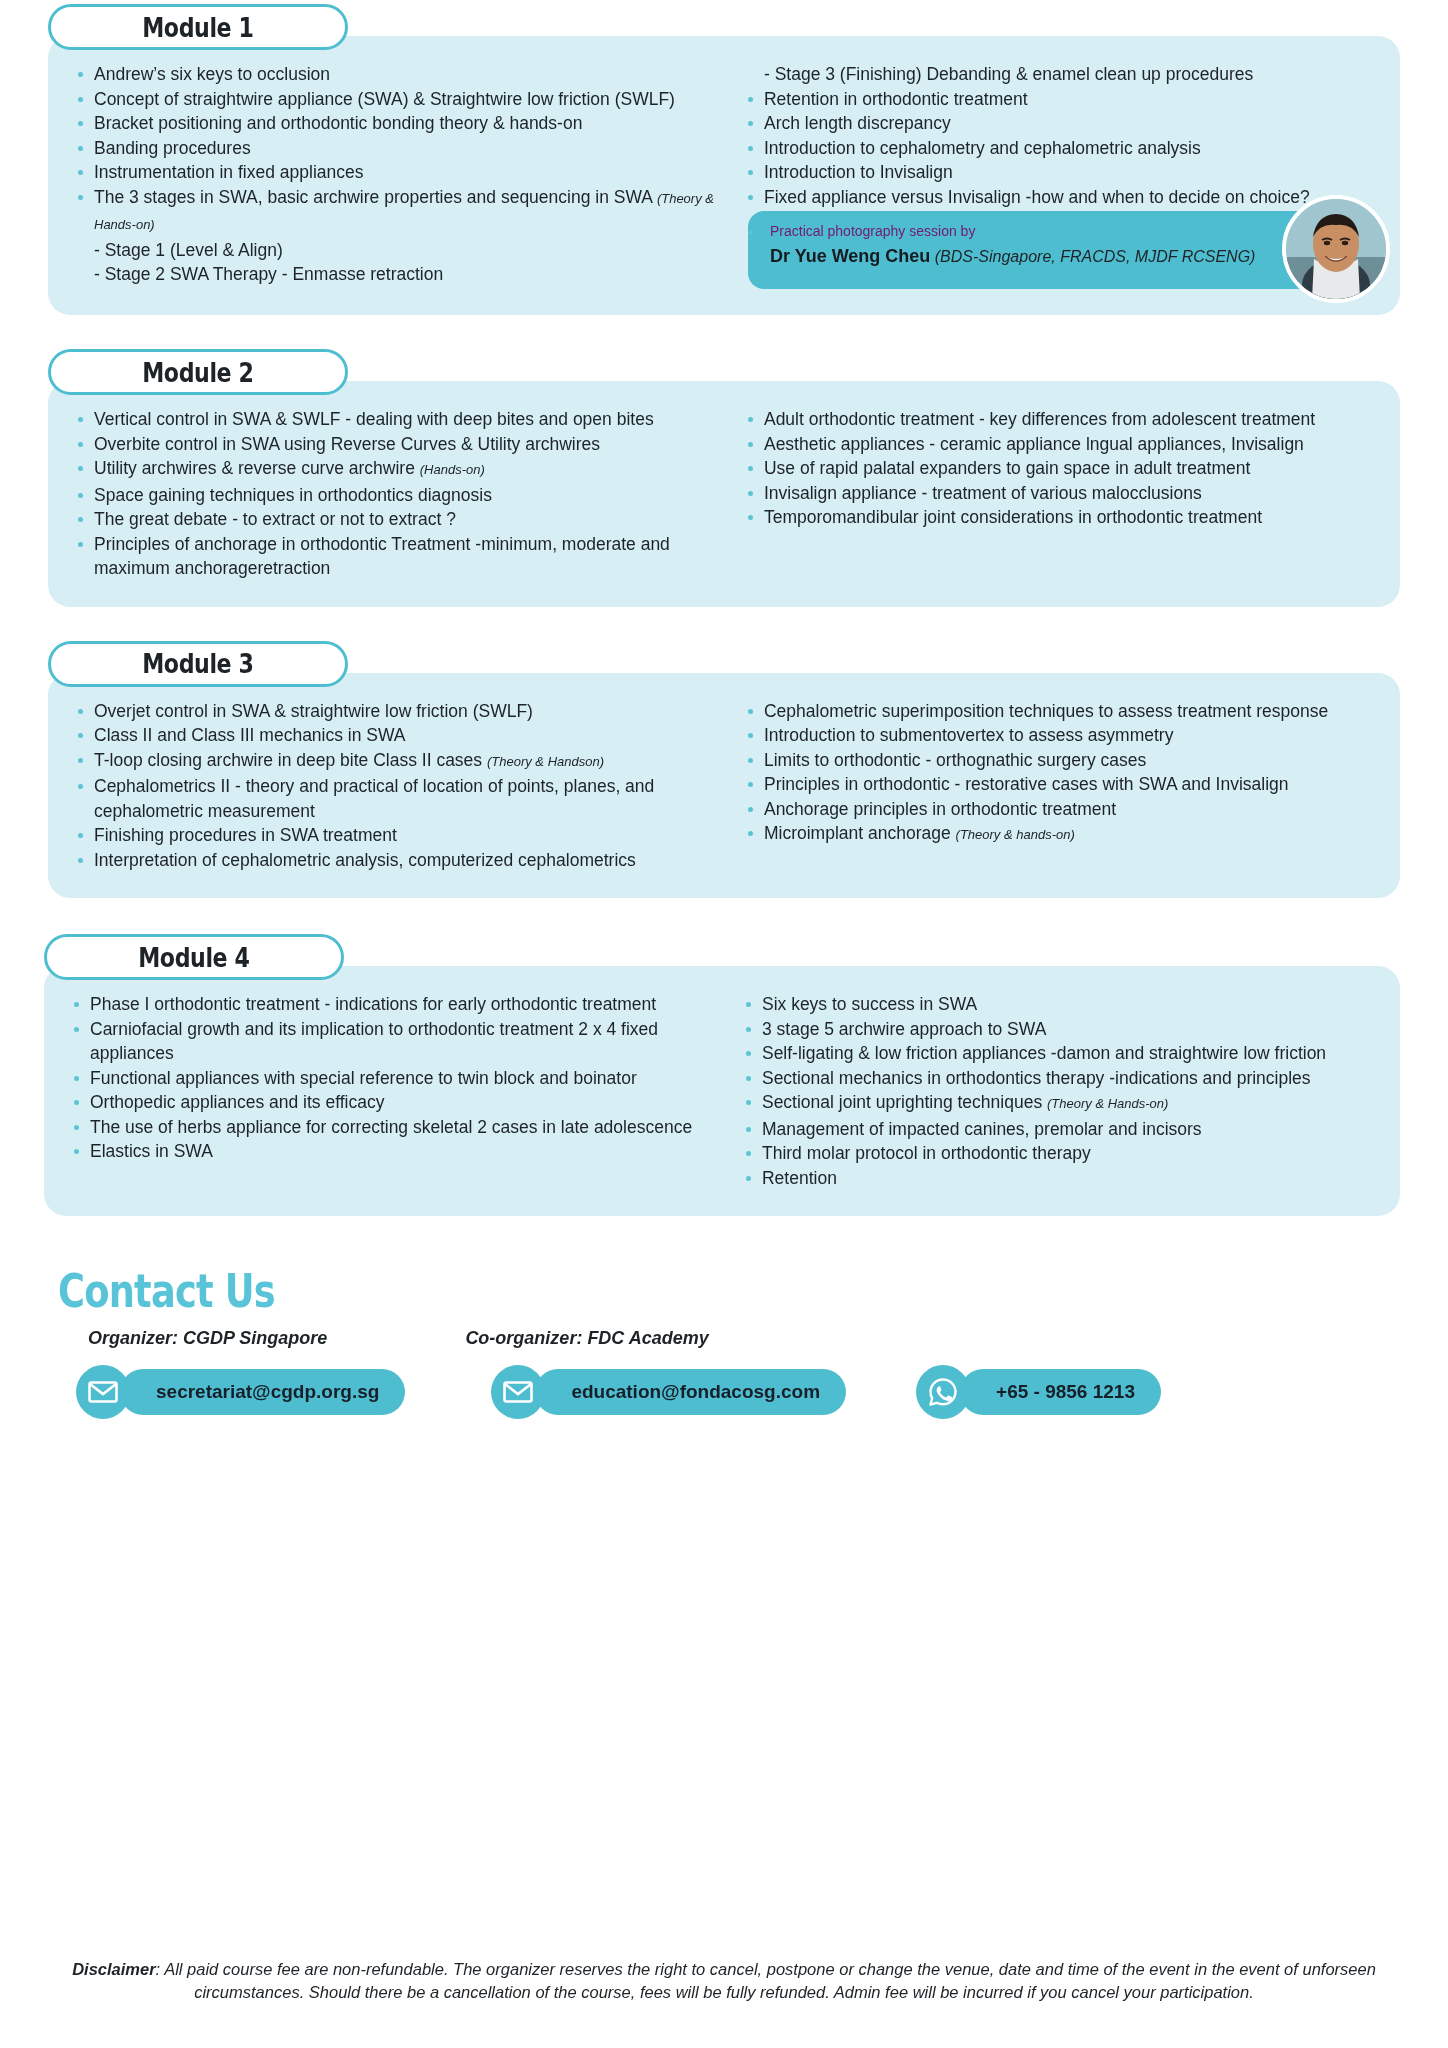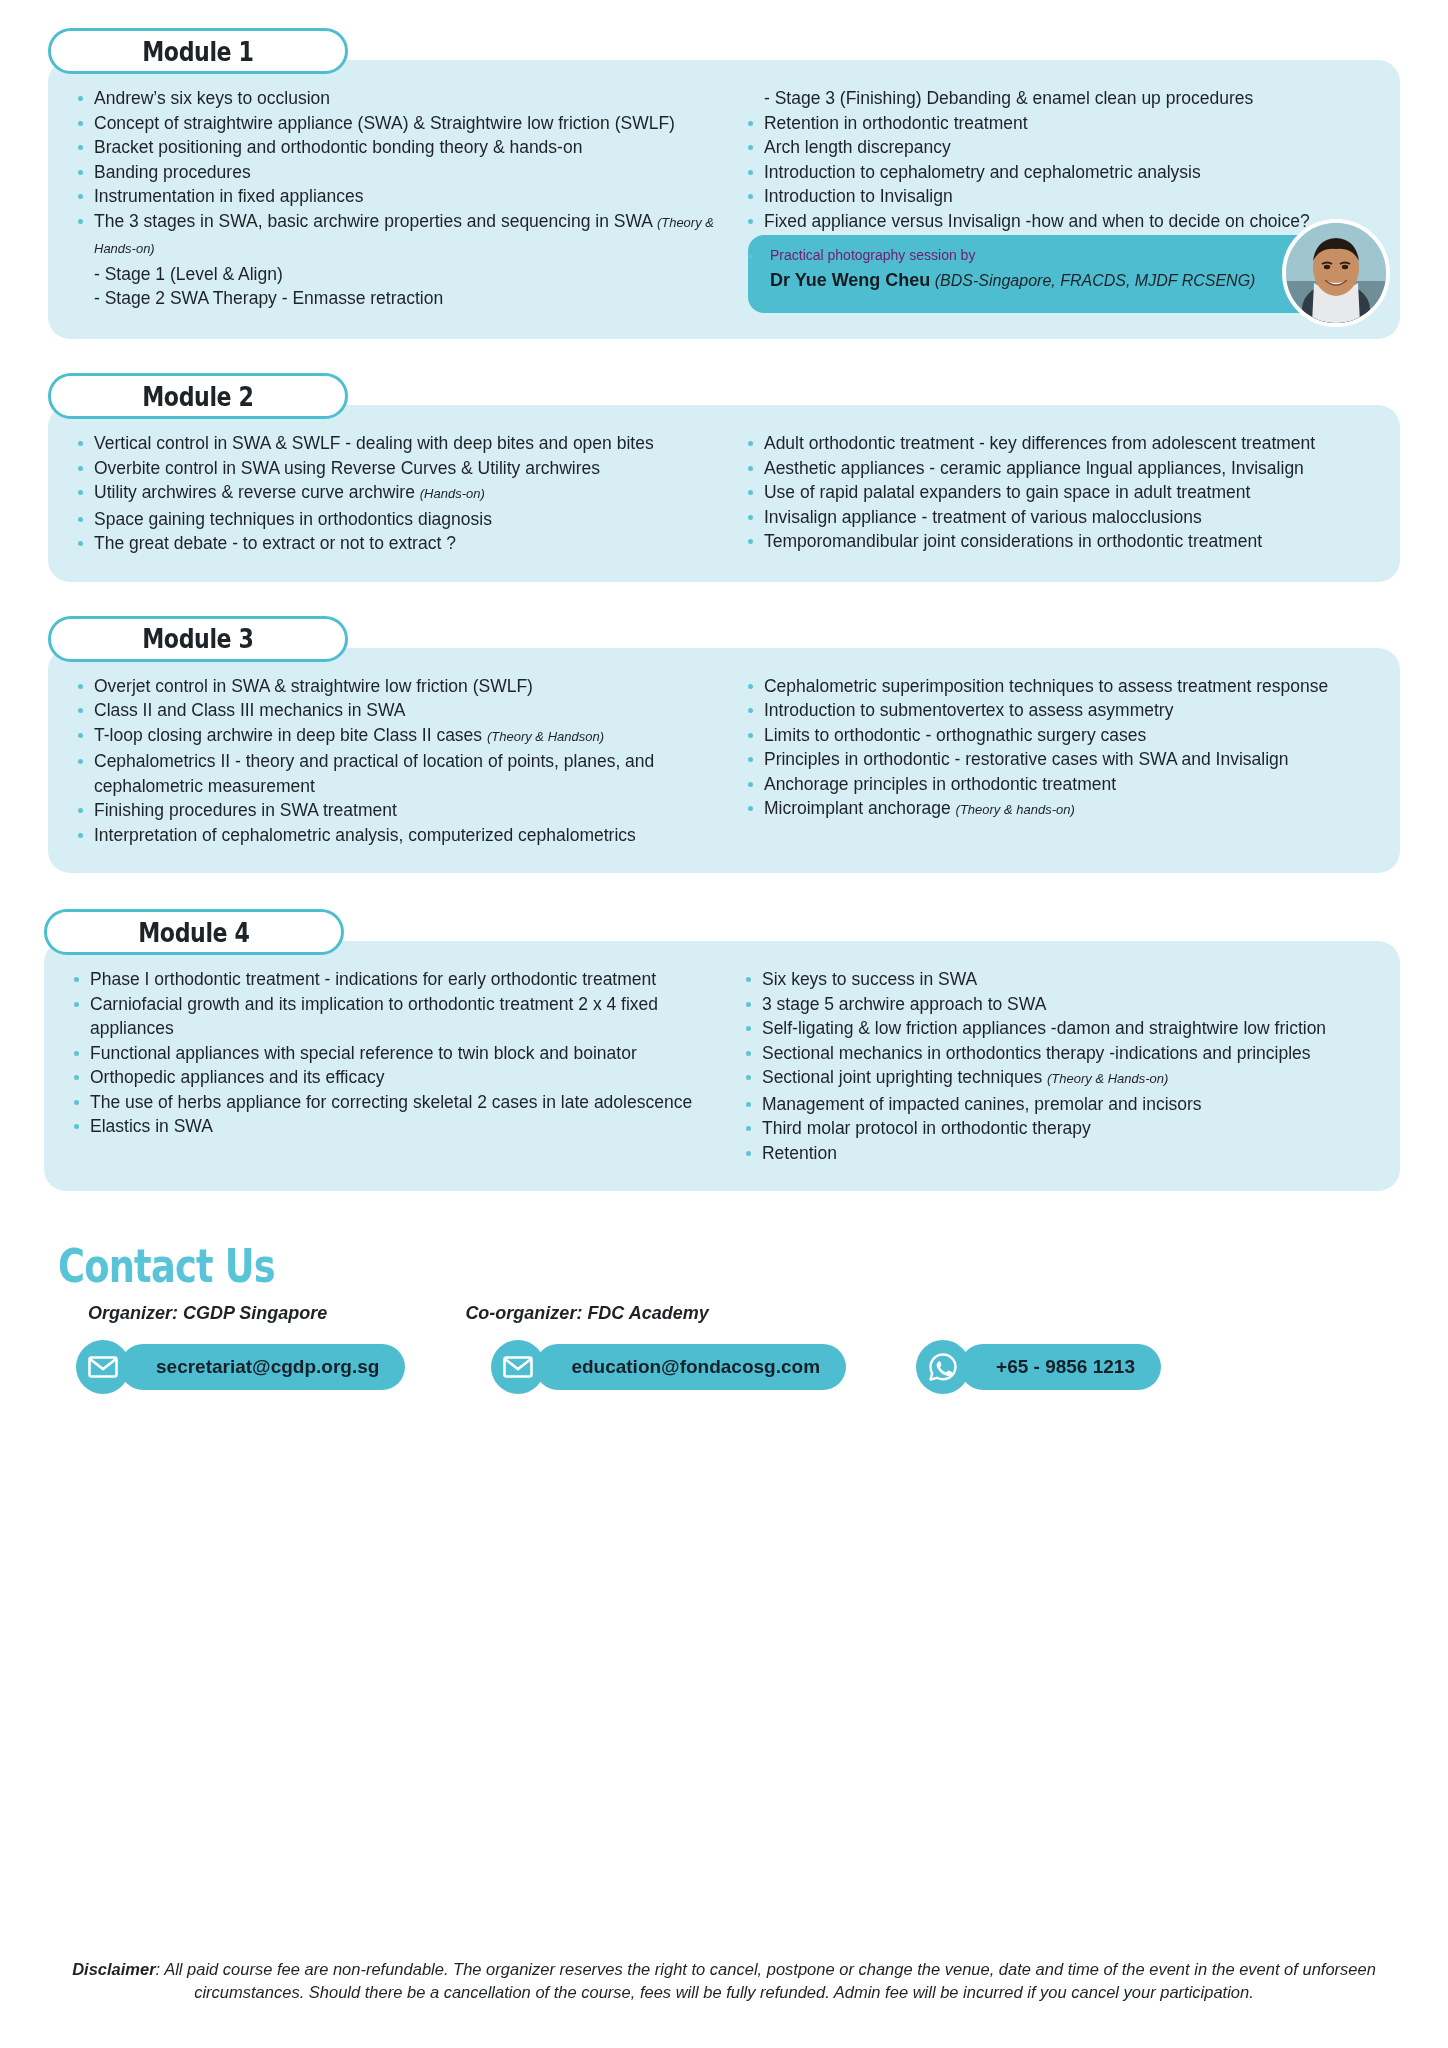--- a/index.html
+++ b/index.html
@@ -216,21 +216,21 @@
     color: #1d2327;
   }
   .disclaimer b { font-weight: 700; font-style: italic; }
 </style>
 </head>
 <body>
 
 <div class="page">
 
   <div id="modules-root">
-      <div class="module" style="margin-top: 28px;">
+      <div class="module" style="margin-top: 4px;">
         <div class="module-tag">
           <span>Module 1</span>
         </div>
         <div class="module-body">
           <div class="col left">
             <ul class="items">
               <li><span>Andrew’s six keys to occlusion</span></li>
               <li><span>Concept of straightwire appliance (SWA) &amp; Straightwire low friction (SWLF)</span></li>
               <li><span>Bracket positioning and orthodontic bonding theory &amp; hands-on</span></li>
               <li><span>Banding procedures</span></li>
@@ -280,20 +280,21 @@
           <span>Module 2</span>
         </div>
         <div class="module-body">
           <div class="col left">
             <ul class="items">
               <li><span>Vertical control in SWA &amp; SWLF - dealing with deep bites and open bites</span></li>
               <li><span>Overbite control in SWA using Reverse Curves &amp; Utility archwires</span></li>
               <li><span>Utility archwires &amp; reverse curve archwire </span><span class="note">(Hands-on)</span></li>
               <li><span>Space gaining techniques in orthodontics diagnosis</span></li>
               <li><span>The great debate - to extract or not to extract ?</span></li>
+              <li><span>Principles of anchorage in orthodontic Treatment -minimum, moderate and maximum anchorageretraction</span></li>
             </ul>
           </div>
           <div class="col right">
             <ul class="items">
               <li><span>Adult orthodontic treatment - key differences from adolescent treatment</span></li>
               <li><span>Aesthetic appliances - ceramic appliance lngual appliances, Invisalign</span></li>
               <li><span>Use of rapid palatal expanders to gain space in adult treatment</span></li>
               <li><span>Invisalign appliance - treatment of various malocclusions</span></li>
               <li><span>Temporomandibular joint considerations in orthodontic treatment</span></li>
             </ul>

